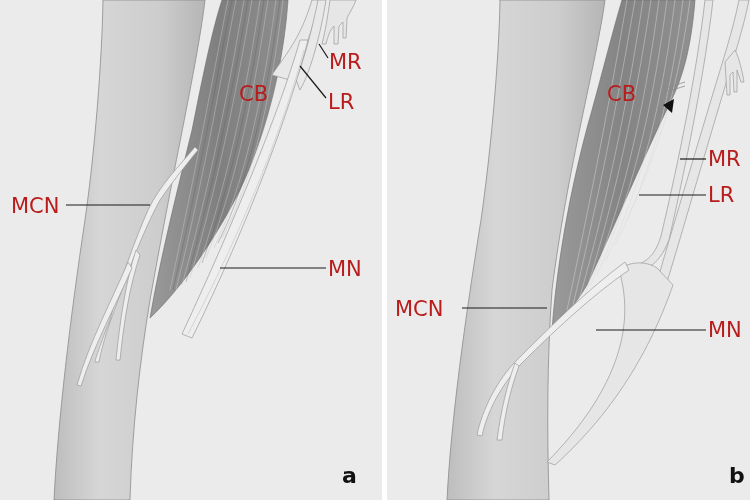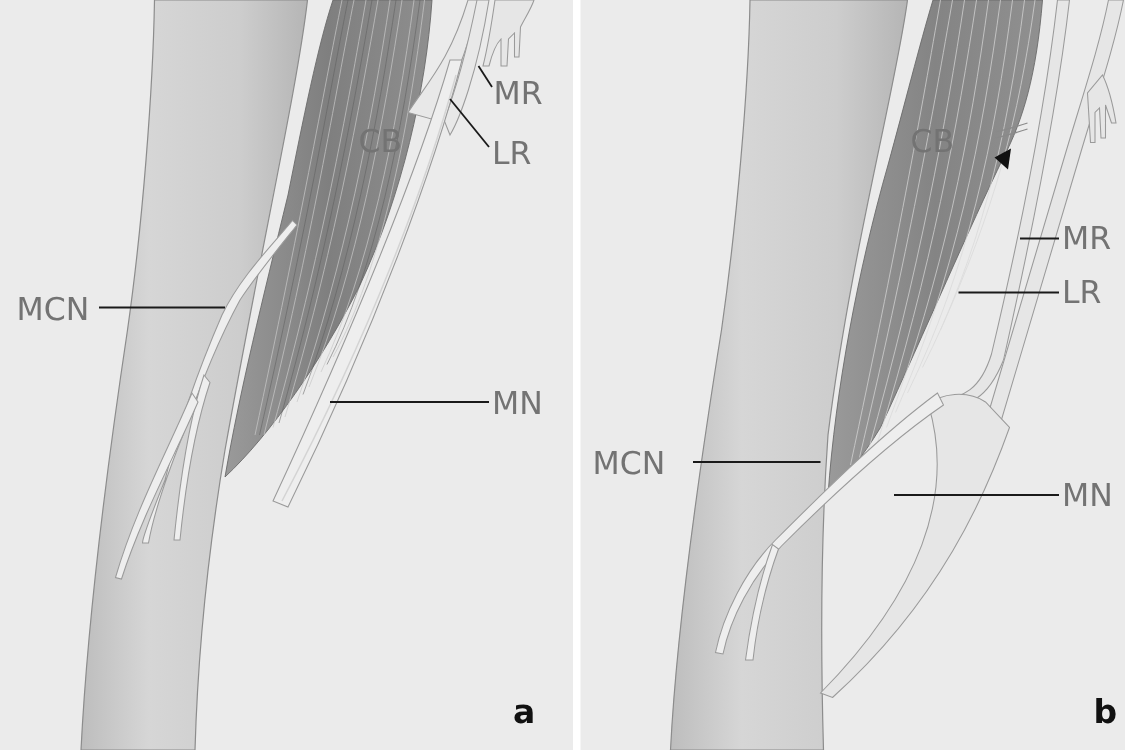--- a/index.html
+++ b/index.html
@@ -2,21 +2,21 @@
 <html><head>
   <meta charset="utf-8">
   <style>
     html, body { margin: 0; padding: 0; background: #ffffff; }
     body { width: 750px; height: 500px; position: relative; overflow: hidden;
            font-family: "DejaVu Sans", sans-serif; }
     .panel { position: absolute; top: 0; height: 500px; background: #ebebeb; overflow: hidden; }
     #panel-a { left: 0; width: 382px; }
     #panel-b { left: 387px; width: 363px; }
     .panel svg { position: absolute; left: 0; top: 0; }
-    .label { position: absolute; font-size: 21px; color: #737373; line-height: 1; letter-spacing: 0px; }
+    .label { position: absolute; font-size: 21px; color: #b91c1c; line-height: 1; letter-spacing: 0px; }
     .panel-letter { position: absolute; font-size: 22px; font-weight: bold; color: #111; line-height: 1; }
   </style>
 </head>
 <body>
 
 <div class="panel" id="panel-a">
   <svg width="382" height="500" viewBox="0 0 382 500">
     <defs>
       <linearGradient id="boneGradA" x1="0" x2="1" y1="0" y2="0">
         <stop offset="0" stop-color="#bdbdbd"></stop>

